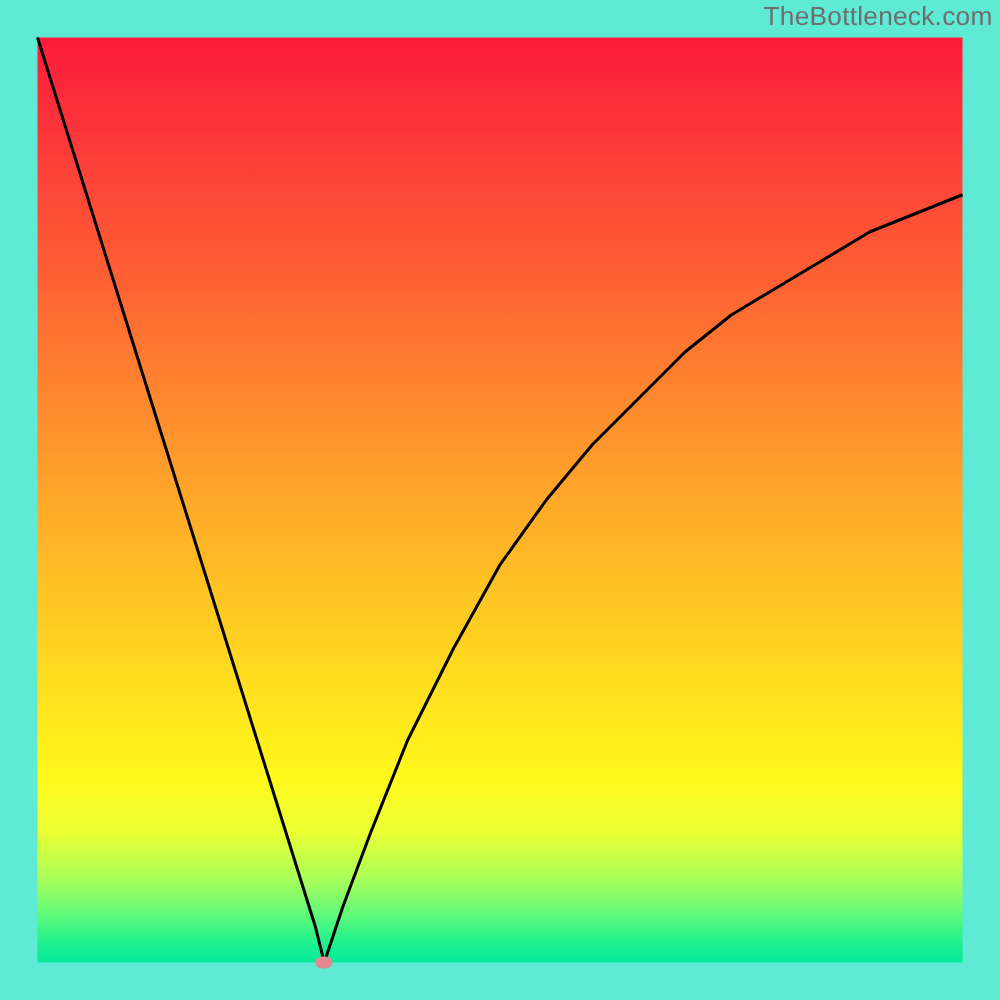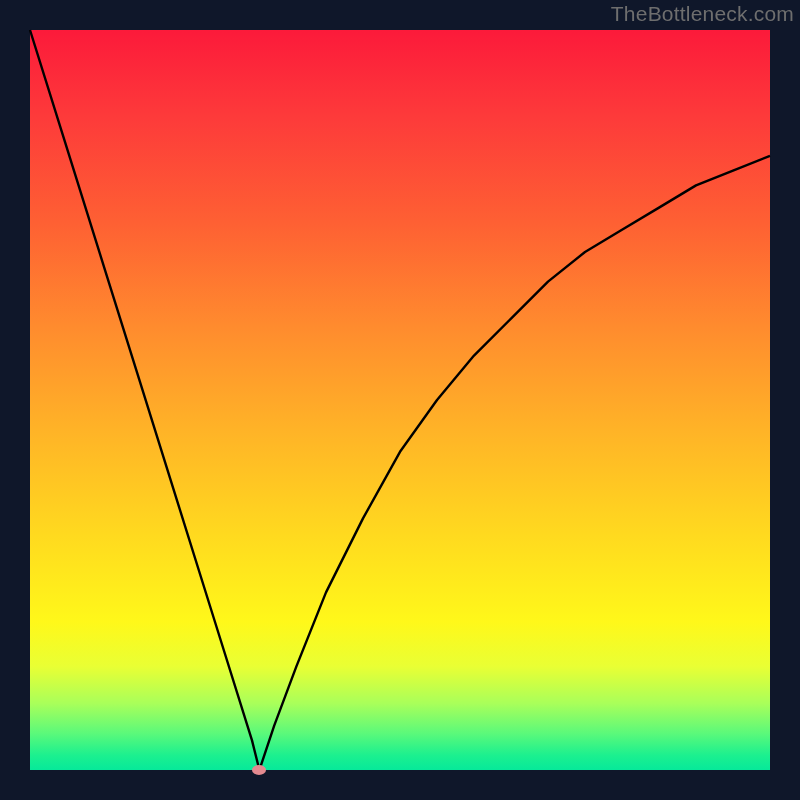--- a/index.html
+++ b/index.html
@@ -8,21 +8,21 @@
     width: 800px;
     height: 800px;
     background: #ffffff;
     font-family: Arial, Helvetica, sans-serif;
     overflow: hidden;
   }
   .frame {
     position: relative;
     width: 800px;
     height: 800px;
-    background: #0f172a;
+    background: #5eead4;
   }
   .plot-area {
     position: absolute;
     left: 30px;
     top: 30px;
     width: 740px;
     height: 740px;
     
     background: linear-gradient(
       to bottom,

